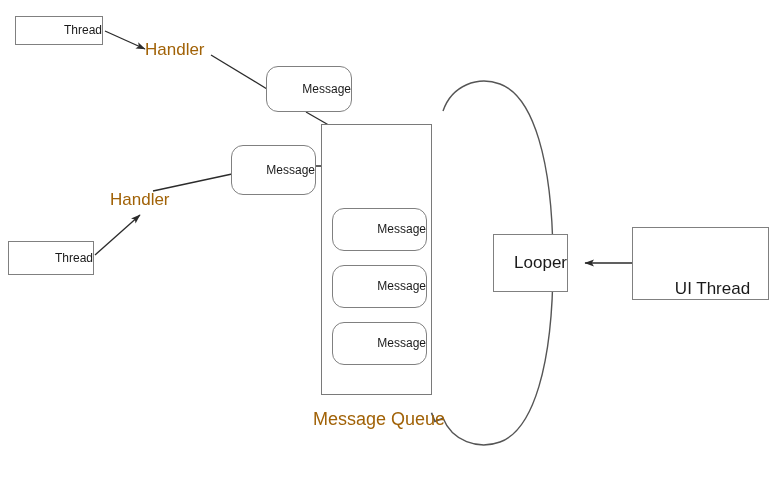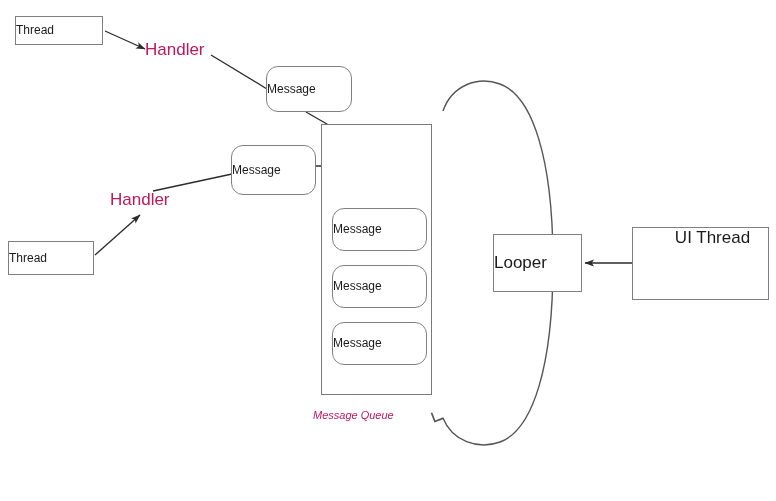--- a/index.html
+++ b/index.html
@@ -24,21 +24,21 @@
     width: 776px;
     height: 501px;
   }
   .node {
     position: absolute;
     box-sizing: border-box;
     border: 1px solid #808080;
     background: #ffffff;
     display: flex;
     align-items: center;
-    justify-content: flex-start;
+    justify-content: flex-end;
     text-align: center;
     color: #1a1a1a;
     line-height: 1.18;
     z-index: 2;
   }
   .node.thread {
     font-size: 12px;
   }
   .node.msg {
     font-size: 12px;
@@ -50,30 +50,29 @@
   }
   .node.looper {
     font-size: 17px;
   }
   .node.uithread {
     font-size: 17px;
     flex-direction: column;
   }
   .free-label {
     position: absolute;
-    color: #be185d;
+    color: #a16207;
     z-index: 2;
     white-space: nowrap;
   }
   .free-label.handler {
     font-size: 17px;
   }
   .free-label.queue-cap {
-    font-size: 11px;
-    font-style: italic;
+    font-size: 18px;
   }
 </style>
 </head>
 <body>
 
 <div id="canvas">
 
   <svg id="edges" viewBox="0 0 776 501" xmlns="http://www.w3.org/2000/svg">
     <defs>
       <marker id="ah" markerWidth="11" markerHeight="11" refX="9.4" refY="4" orient="auto" markerUnits="userSpaceOnUse">
@@ -138,21 +137,21 @@
     </div>
     <div class="node msg" style="left:10px; top:197px; width:95px; height:43px;">
       <span>Message</span>
     </div>
   </div>
 
   <div class="free-label queue-cap" style="left:313px; top:409px;">
     <span>Message Queue</span>
   </div>
 
-  <div class="node looper" style="left:493px; top:234px; width:89px; height:58px;">
+  <div class="node looper" style="left:493px; top:234px; width:75px; height:58px;">
     <span>Looper</span>
   </div>
 
   <div class="node uithread" style="left:632px; top:227px; width:137px; height:73px;padding-left:24px;">
     <span>UI Thread</span>
   </div>
 
 </div>
 
 </body></html>

